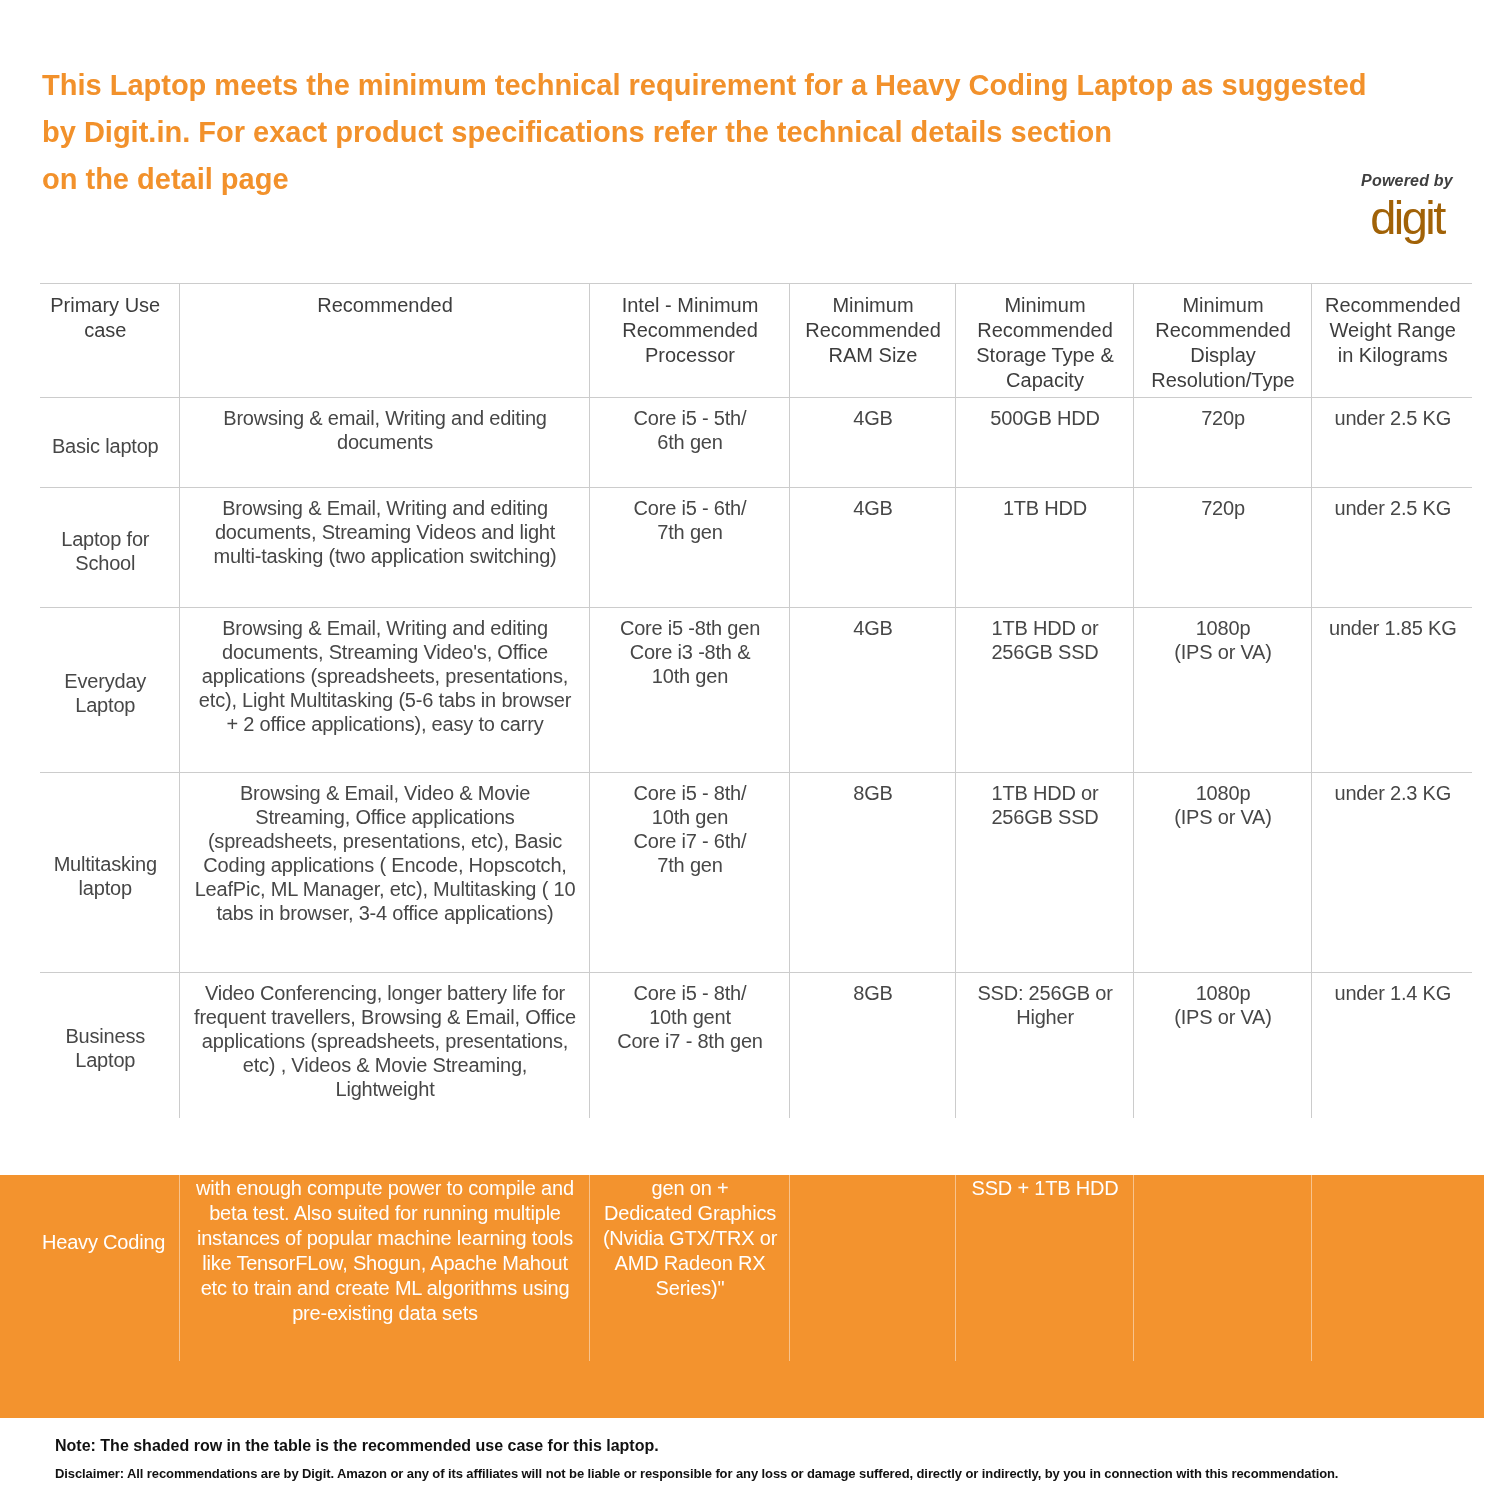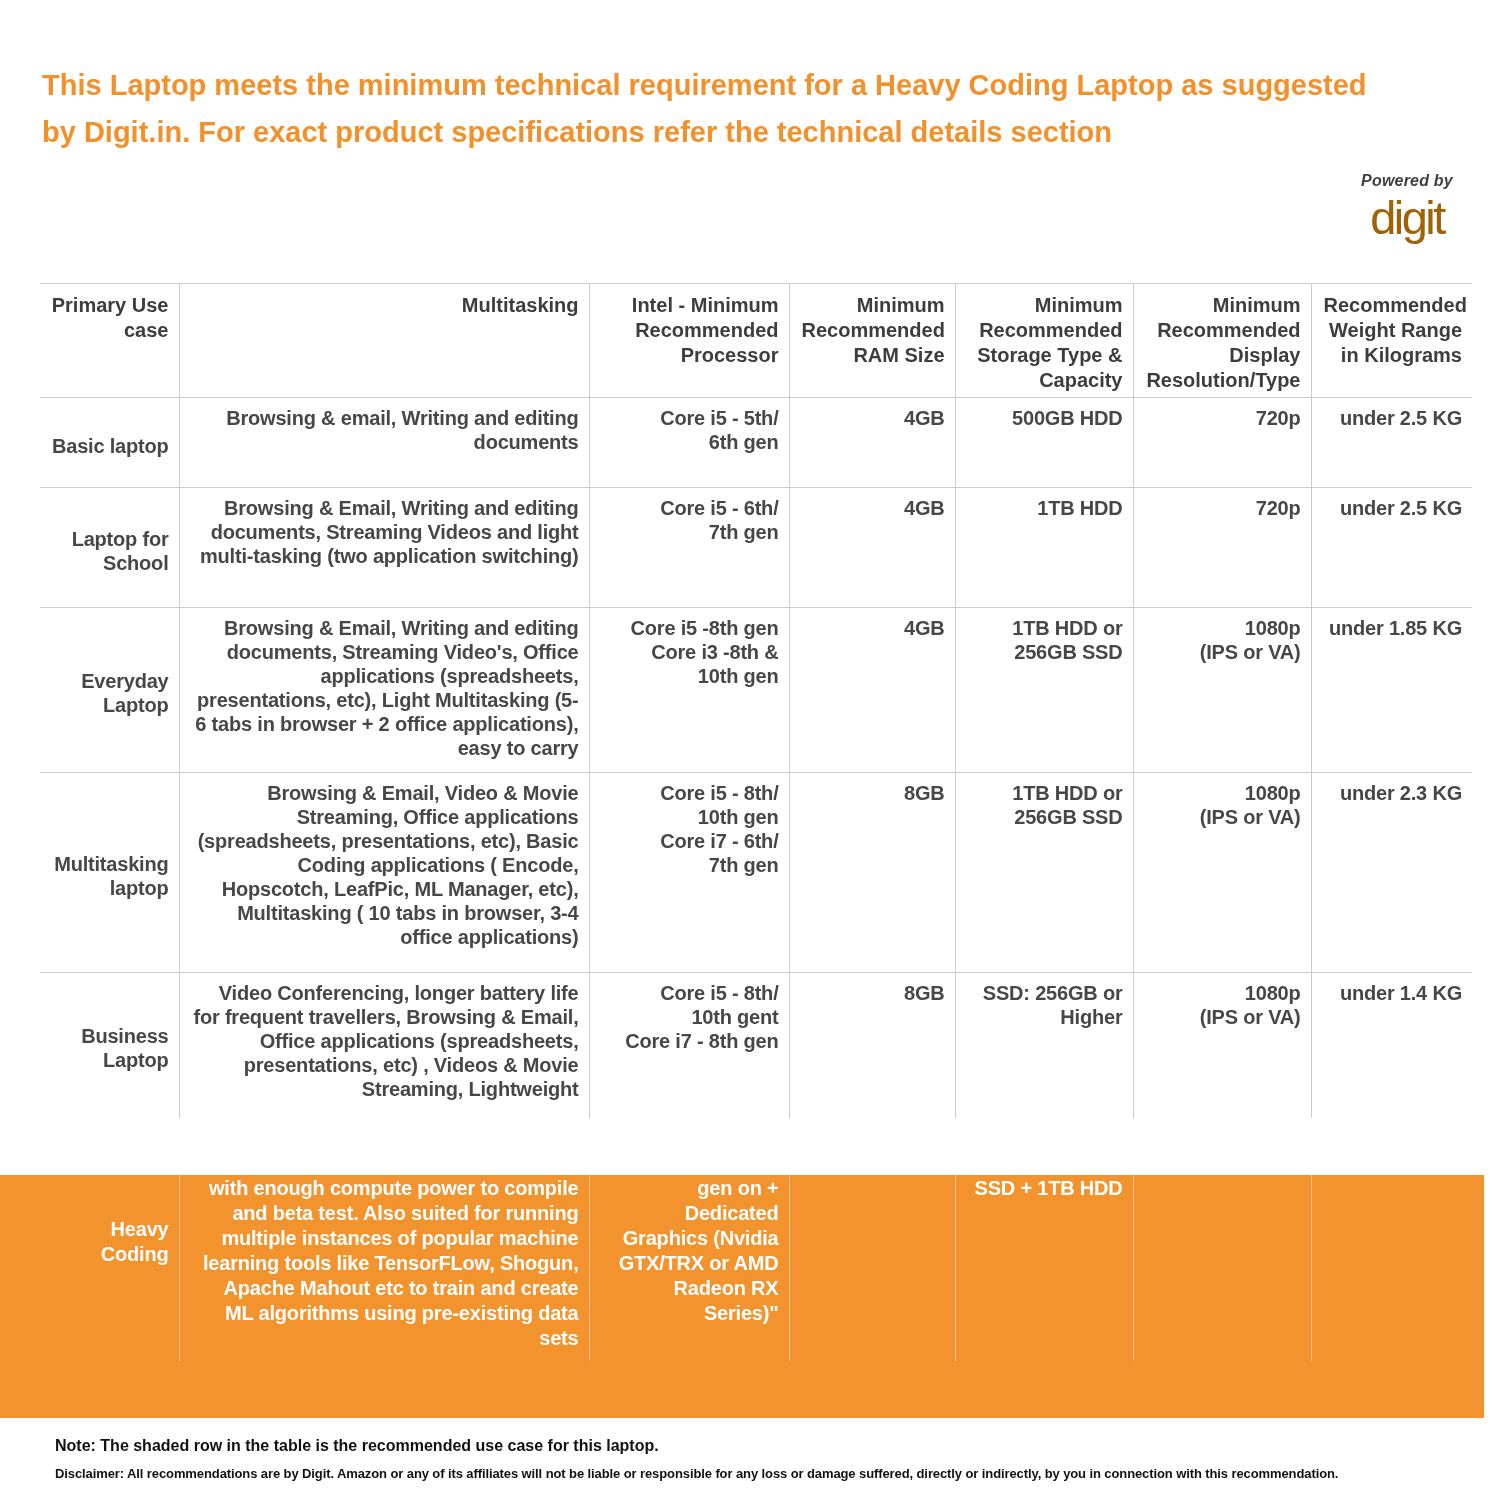--- a/index.html
+++ b/index.html
@@ -14,21 +14,21 @@
   .powered { position:absolute; left:1352px; top:172px; width:110px; text-align:center; }
   .powered-label { font-size:16px; font-weight:bold; color:#3f3f3f; letter-spacing:0.2px;font-style:italic; }
   .digit-logo { font-size:47px; font-weight:normal; color:#a16207; letter-spacing:-2.5px; line-height:52px; margin-top:2px; }
   
   .stripe { position:absolute; left:0; top:1175px; width:1484px; height:243px; background:#F3932E; }
   
   table.spec {
     position:absolute; left:40px; top:283px; width:1432px;
     border-collapse:collapse; table-layout:fixed; color:#474747;
   }
-  th, td { vertical-align:top; text-align:right; white-space:pre-line; font-weight:bold; overflow:hidden; }
+  th, td { vertical-align:top; text-align:center; white-space:pre-line; font-weight:normal; overflow:hidden; }
   th { font-size:20px; line-height:25px; padding:9px 10px 4px 12px; border-top:1px solid #cccccc; color:#3d3d3d; }
   td { font-size:20px; line-height:24px; padding:8px 10px 2px 12px; border-top:1px solid #cccccc; letter-spacing:-0.2px; }
   th + th, td + td { border-left:1px solid #cccccc; }
   th.usecase, td.usecase { padding-left:2px; }
   td.usecase { vertical-align:middle; }
   tr.highlight td {
     background:transparent; color:#ffffff; border-top:none;
     line-height:25px; 
   }
   tr.highlight td + td { border-left:1px solid rgba(255,255,255,0.45); }
@@ -42,20 +42,21 @@
   .disclaimer { top:1466px; font-size:13px; letter-spacing:-0.1px; }
 </style>
 </head>
 <body>
 
 <div class="page">
 
   <div class="title">
     <span class="tline">This Laptop meets the minimum technical requirement for a Heavy Coding Laptop as suggested</span>
     <span class="tline">by Digit.in. For exact product specifications refer the technical details section</span>
+    <span class="tline">on the detail page</span>
   </div>
 
   <div class="powered">
     <div class="powered-label">Powered by</div>
     <div class="digit-logo">digit</div>
   </div>
 
   <div class="stripe"></div>
 
   <table class="spec">
@@ -64,21 +65,21 @@
         <col style="width:410px">
         <col style="width:200px">
       <col style="width:166px">
         <col style="width:178px">
         <col style="width:178px">
         <col style="width:161px">
     </colgroup>
     <thead>
       <tr style="height:114px">
         <th class="usecase">Primary Use case</th>
-        <th>Multitasking</th>
+        <th>Recommended</th>
         <th>Intel - Minimum Recommended Processor</th>
         <th>Minimum Recommended RAM Size</th>
         <th>Minimum Recommended Storage Type &amp; Capacity</th>
         <th>Minimum Recommended Display Resolution/Type</th>
         <th>Recommended Weight Range in Kilograms</th>
       </tr>
     </thead>
     <tbody>
       <tr style="height:90px">
         <td class="usecase">Basic laptop</td>

